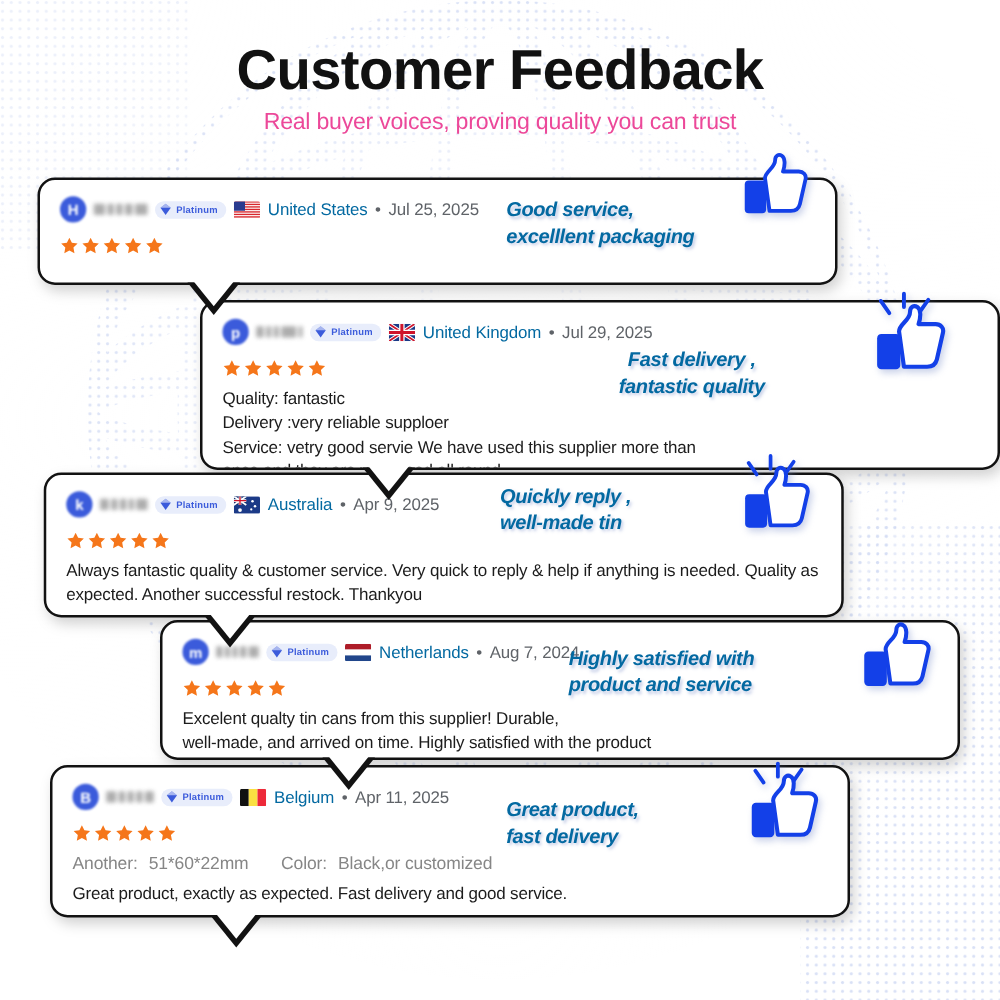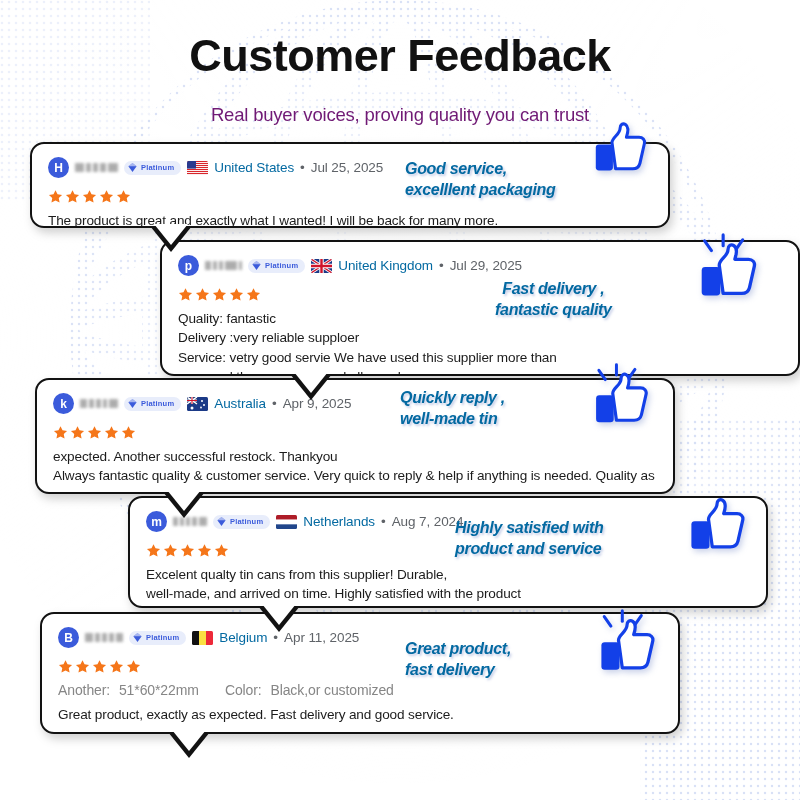--- a/index.html
+++ b/index.html
@@ -29,23 +29,23 @@
     text-align: center;
   }
   .title {
     font-size: 45px;
     font-weight: bold;
     color: #111111;
     letter-spacing: -0.5px;
     line-height: 1.05;
   }
   .subtitle {
-    margin-top: 25px;
+    margin-top: 7px;
     font-size: 18.5px;
-    color: #701a75;
+    color: #ec4899;
     font-weight: 400;
     letter-spacing: -0.2px;
   }
 
   
   .card {
     position: absolute;
     background: #ffffff;
     border: 2.2px solid #121212;
     border-radius: 14px;
@@ -277,23 +277,20 @@
   <path fill="#f5761a" d="M12 1.8l3.2 6.6 7.3 1-5.3 5.1 1.3 7.2-6.5-3.4-6.5 3.4 1.3-7.2L1.5 9.4l7.3-1z"></path>
           </svg>
           <svg width="15" height="15" viewBox="0 0 24 24">
   <path fill="#f5761a" d="M12 1.8l3.2 6.6 7.3 1-5.3 5.1 1.3 7.2-6.5-3.4-6.5 3.4 1.3-7.2L1.5 9.4l7.3-1z"></path>
           </svg>
           <svg width="15" height="15" viewBox="0 0 24 24">
   <path fill="#f5761a" d="M12 1.8l3.2 6.6 7.3 1-5.3 5.1 1.3 7.2-6.5-3.4-6.5 3.4 1.3-7.2L1.5 9.4l7.3-1z"></path>
           </svg>
     </div>
 
-    <div class="review-body">
-      <span class="line">The product is great and exactly what I wanted! I will be back for many more.</span>
-    </div>
   </div>
     </div>
     <div class="tail-outer" style="left: 150px; top: 226px;"></div>
     <div class="tail-inner" style="left: 154px; top: 224px;"></div>
     <div class="annot" style="left: 405px; top: 158px;">
       <div>Good service,</div>
       <div>excelllent packaging</div>
     </div>
     <div class="thumb" style="left: 585px; top: 112px;"><svg width="72" height="72" viewBox="0 0 80 80">
 
@@ -415,22 +412,22 @@
           </svg>
           <svg width="15" height="15" viewBox="0 0 24 24">
   <path fill="#f5761a" d="M12 1.8l3.2 6.6 7.3 1-5.3 5.1 1.3 7.2-6.5-3.4-6.5 3.4 1.3-7.2L1.5 9.4l7.3-1z"></path>
           </svg>
           <svg width="15" height="15" viewBox="0 0 24 24">
   <path fill="#f5761a" d="M12 1.8l3.2 6.6 7.3 1-5.3 5.1 1.3 7.2-6.5-3.4-6.5 3.4 1.3-7.2L1.5 9.4l7.3-1z"></path>
           </svg>
     </div>
 
     <div class="review-body">
-      <span class="line">expected. Another successful restock. Thankyou</span>
-          <span class="line">Always fantastic quality &amp; customer service. Very quick to reply &amp; help if anything is needed. Quality as</span>
+      <span class="line">Always fantastic quality &amp; customer service. Very quick to reply &amp; help if anything is needed. Quality as</span>
+          <span class="line">expected. Another successful restock. Thankyou</span>
     </div>
   </div>
     </div>
     <div class="tail-outer" style="left: 163px; top: 492px;"></div>
     <div class="tail-inner" style="left: 167px; top: 490px;"></div>
     <div class="annot" style="left: 400px; top: 387px;">
       <div>Quickly reply ,</div>
       <div>well-made tin</div>
     </div>
     <div class="thumb" style="left: 585px; top: 362px;"><svg width="74" height="74" viewBox="0 0 80 80">

